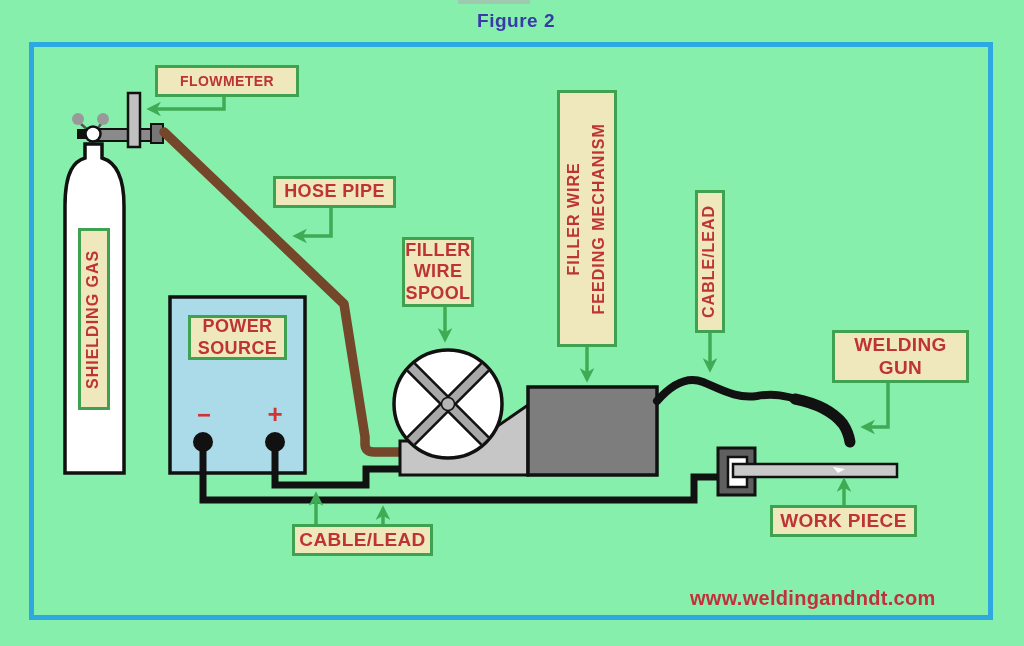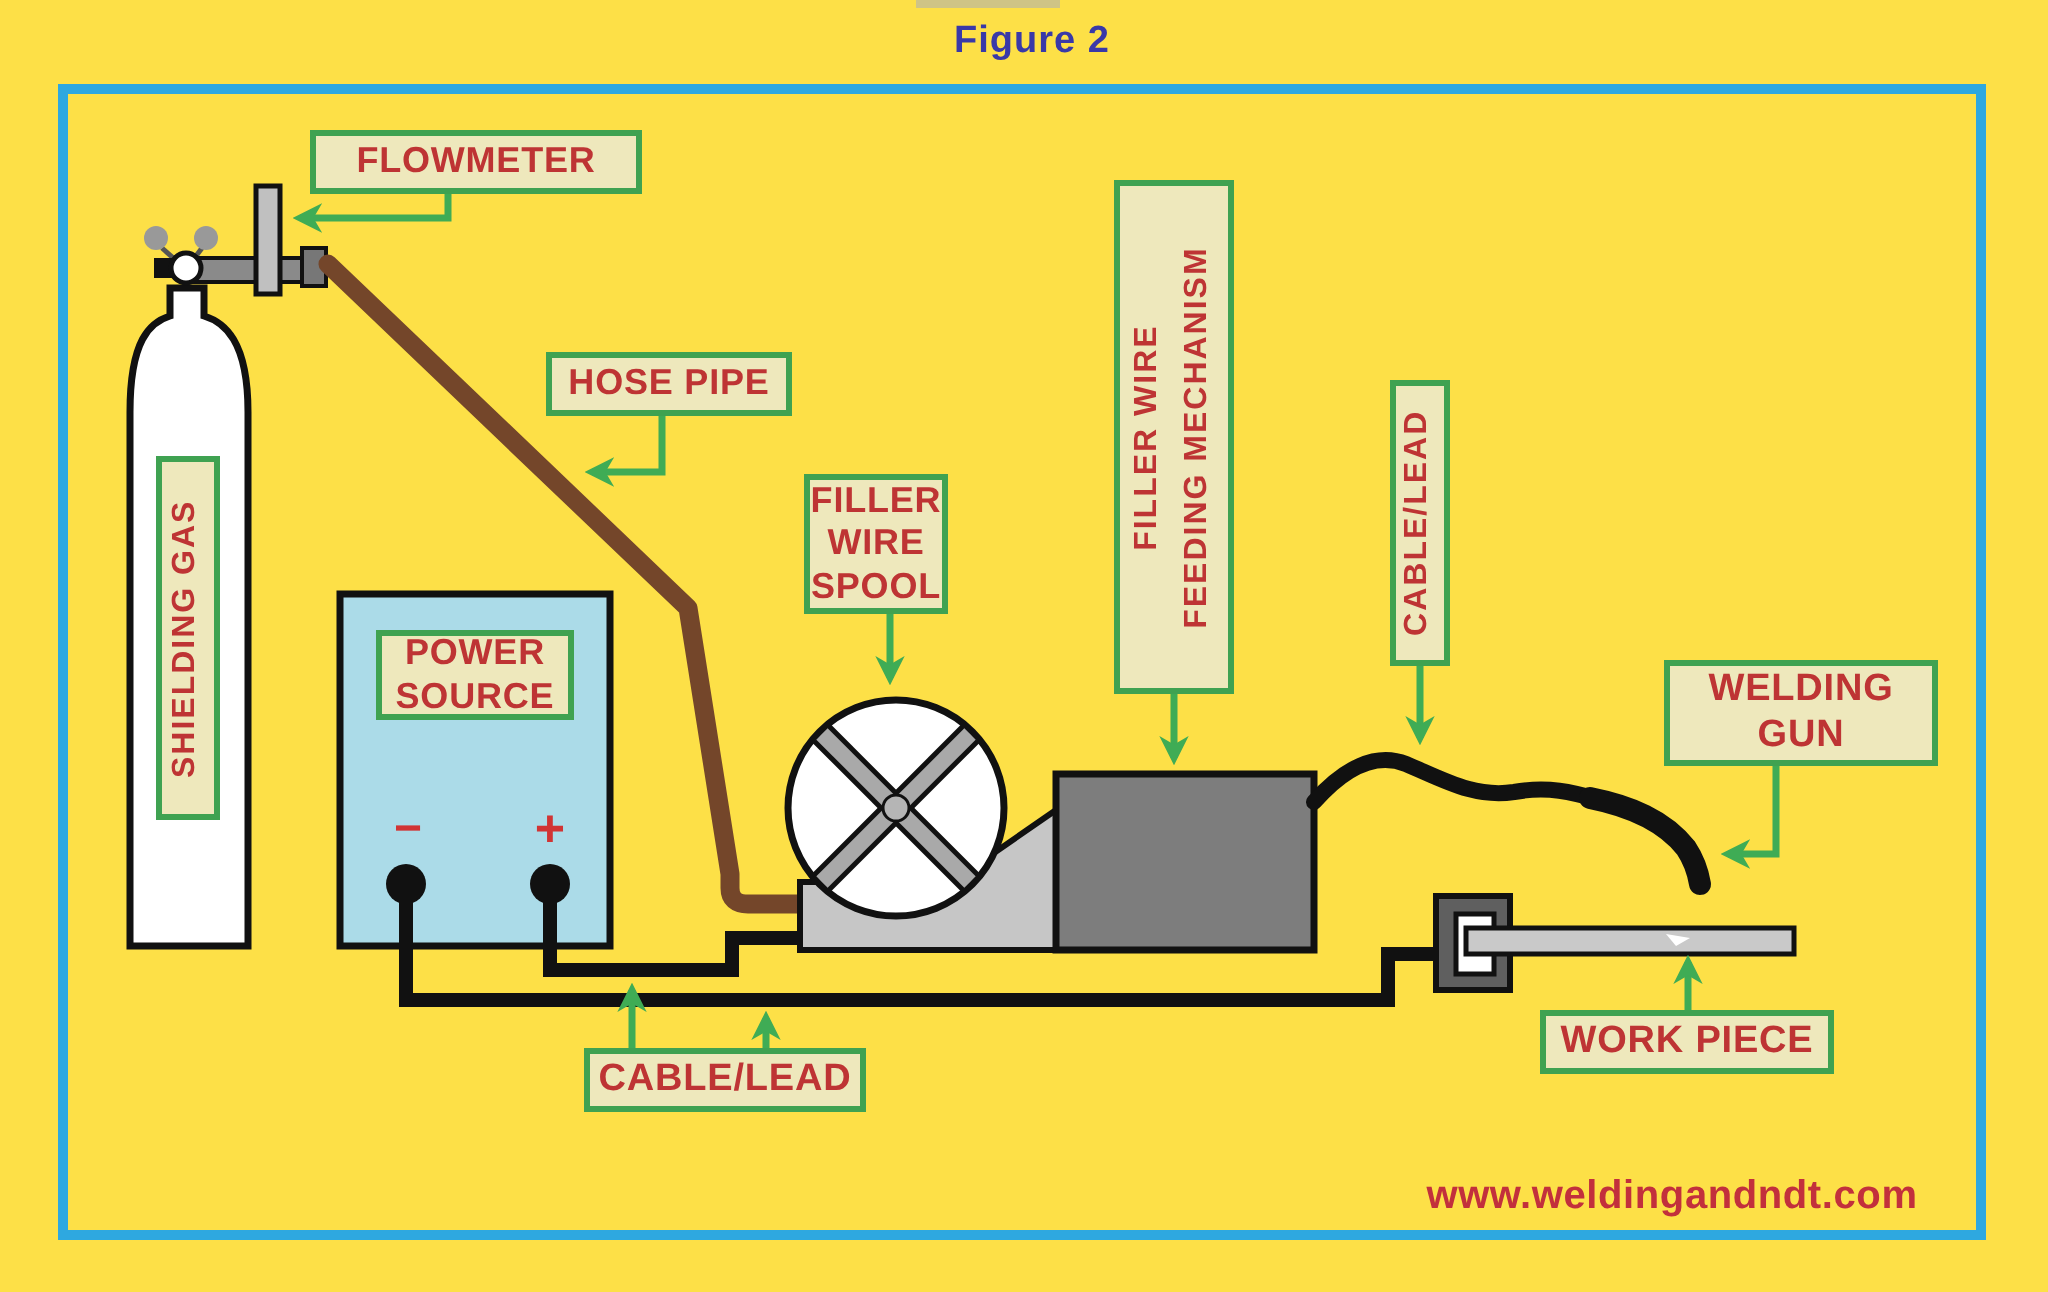--- a/index.html
+++ b/index.html
@@ -1,26 +1,26 @@
 <!DOCTYPE html>
 <html><head>
 <meta charset="utf-8">
 <style>
   html,body{margin:0;padding:0;background:#fff;}
-  .stage{position:relative;width:1024px;height:646px;background:#fde047;overflow:hidden;
+  .stage{position:relative;width:1024px;height:646px;background:#86efac;overflow:hidden;
          font-family:"Liberation Sans","DejaVu Sans",sans-serif;}
   .art{position:absolute;left:0;top:0;}
   .lbl{position:absolute;box-sizing:border-box;background:#EEE8BC;border:3px solid #3FA251;
        color:#BE3434;font-weight:bold;display:flex;align-items:center;justify-content:center;
        text-align:center;white-space:pre-line;letter-spacing:.4px;line-height:1.18;}
   .vlbl span{display:block;transform:rotate(-90deg);white-space:pre;text-align:center;
        letter-spacing:1px;line-height:1.55;}
   .title{position:absolute;left:430px;top:10px;width:172px;text-align:center;
        color:#3939A8;font-weight:bold;font-size:19px;letter-spacing:.5px;}
-  .site{position:absolute;left:690px;top:587px;width:292px;text-align:center;
+  .site{position:absolute;left:690px;top:587px;width:292px;text-align:left;
        color:#C2303C;font-weight:bold;font-size:20px;letter-spacing:.3px;}
   .sign{position:absolute;color:#D13434;font-weight:bold;text-align:center;line-height:1;}
 </style>
 </head>
 <body>
 
 <div class="stage">
 
   <svg class="art" width="1024" height="646" viewBox="0 0 1024 646">
     <defs>
@@ -78,21 +78,21 @@
     <polyline points="587,347 587,379" fill="none" stroke="#3FAC55" stroke-width="3.5" marker-end="url(#ah)"></polyline>
     <polyline points="710,333 710,369" fill="none" stroke="#3FAC55" stroke-width="3.5" marker-end="url(#ah)"></polyline>
     <polyline points="888,383 888,427 864,427" fill="none" stroke="#3FAC55" stroke-width="3.5" marker-end="url(#ah)"></polyline>
     <polyline points="844,505 844,481" fill="none" stroke="#3FAC55" stroke-width="3.5" marker-end="url(#ah)"></polyline>
     <polyline points="316,524 316,495" fill="none" stroke="#3FAC55" stroke-width="3.5" marker-end="url(#ah)"></polyline>
     <polyline points="383,524 383,509" fill="none" stroke="#3FAC55" stroke-width="3.5" marker-end="url(#ah)"></polyline>
   </svg>
 
   <div class="title">Figure 2</div>
 
-  <div class="lbl" style="left:155px;top:65px;width:166px;height:32px;font-size:18px;">FLOWMETER</div>
+  <div class="lbl" style="left:155px;top:65px;width:144px;height:32px;font-size:14px;">FLOWMETER</div>
 
   <div class="lbl" style="left:273px;top:176px;width:123px;height:32px;font-size:18px;">HOSE PIPE</div>
 
   <div class="lbl vlbl" style="left:78px;top:228px;width:32px;height:182px;font-size:16px;"><span>SHIELDING GAS</span></div>
 
   <div class="lbl" style="left:188px;top:315px;width:99px;height:45px;font-size:18px;">POWER
 SOURCE</div>
 
   <div class="lbl" style="left:402px;top:237px;width:72px;height:70px;font-size:18px;">FILLER
 WIRE

